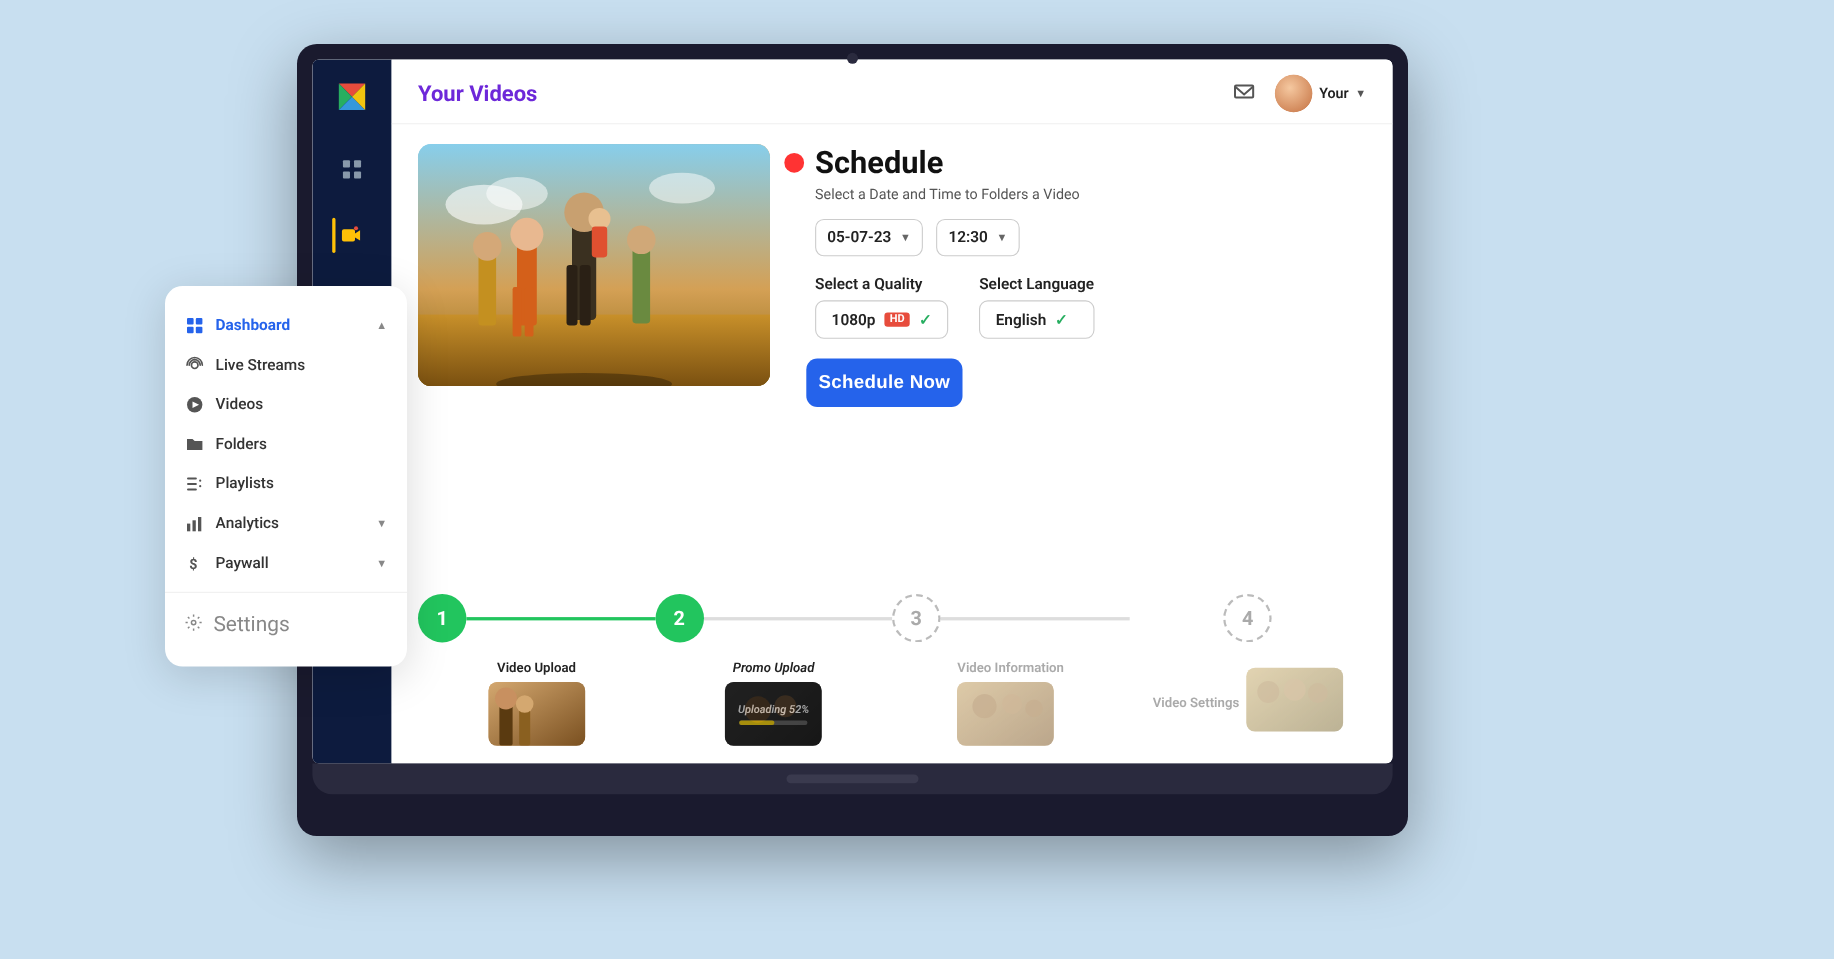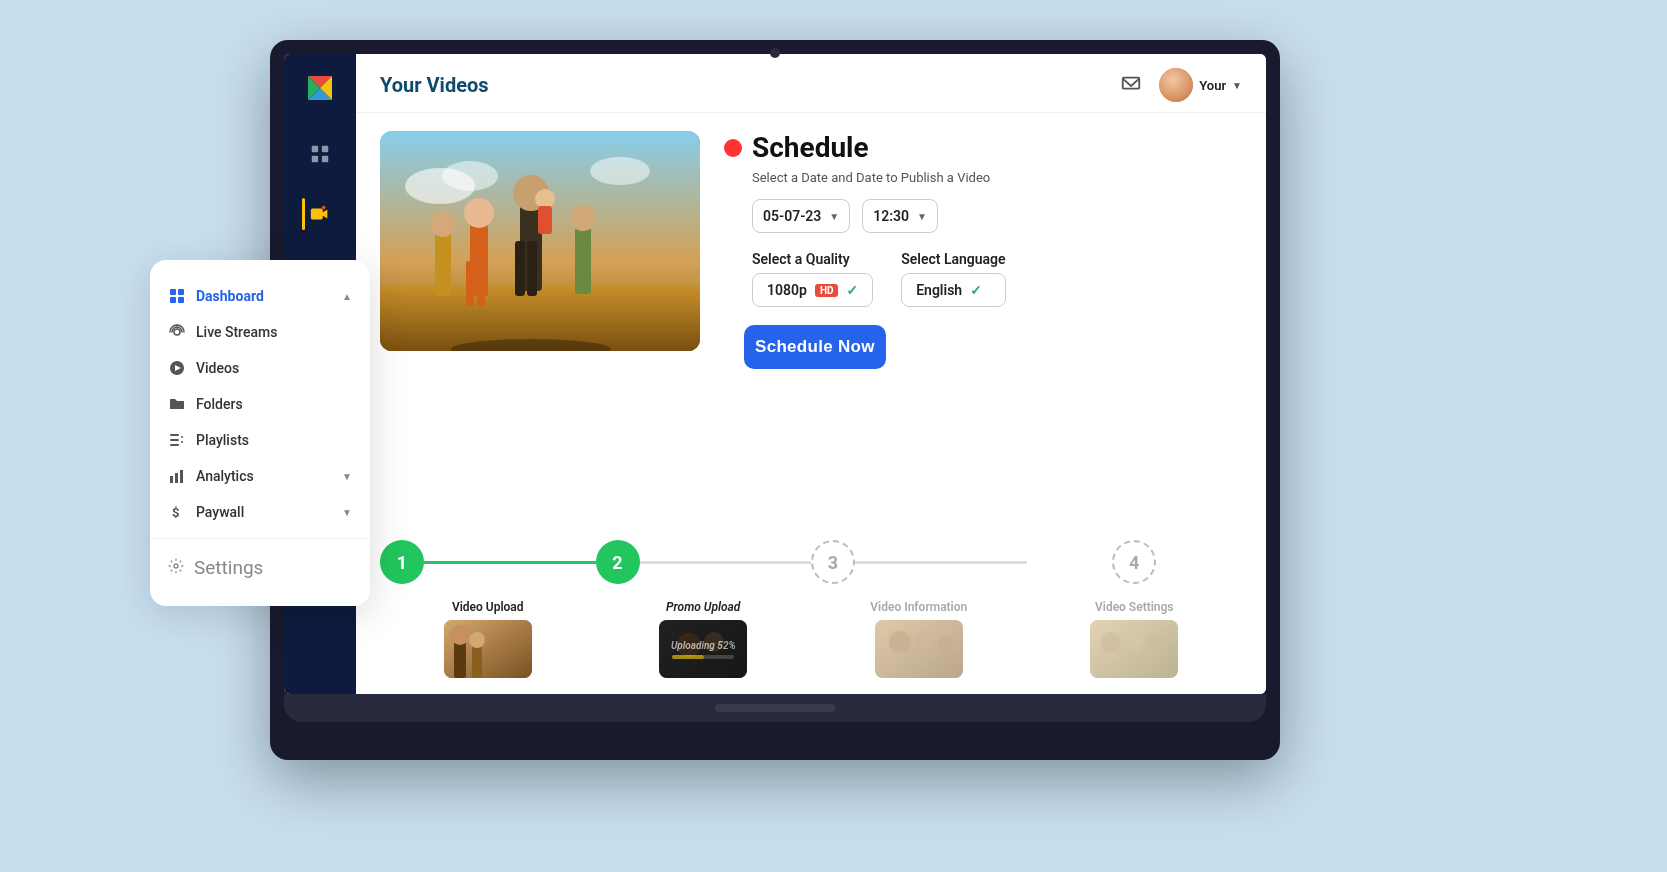--- a/index.html
+++ b/index.html
@@ -98,21 +98,21 @@
     .laptop-header {
       display: flex;
       align-items: center;
       justify-content: space-between;
       padding: 14px 24px 10px;
       border-bottom: 1px solid #f0f0f0;
     }
     .page-title {
       font-size: 20px;
       font-weight: 700;
-      color: #0c4a6e;
+      color: #6d28d9;
     }
     .header-right {
       display: flex;
       align-items: center;
       gap: 12px;
     }
     .notif-icon {
       width: 32px;
       height: 32px;
       display: flex;
@@ -150,21 +150,21 @@
     .chevron-down {
       font-size: 10px;
       color: #555;
     }
 
     
     .content-area {
       flex: 1;
       display: flex;
       padding: 18px 24px;
-      gap: 24px;
+      gap: 13px;
       overflow: hidden;
     }
 
     
     .video-thumb-section {
       flex-shrink: 0;
     }
     .main-video-thumb {
       width: 320px;
       height: 220px;
@@ -584,21 +584,21 @@
               <ellipse cx="151" cy="218" rx="80" ry="10" fill="rgba(0,0,0,0.3)"></ellipse>
             </svg>
           </div>
         </div>
 
         <div class="schedule-panel">
           <div class="schedule-header">
             <div class="rec-dot"></div>
             <span class="schedule-title">Schedule</span>
           </div>
-          <div class="schedule-subtitle">Select a Date and Date to Publish a Video</div>
+          <div class="schedule-subtitle">Select a Date and Time to Folders a Video</div>
 
           <div class="datetime-row">
             <div class="dropdown-box">
               <span>05-07-23</span>
               <span class="dd-arrow">▼</span>
             </div>
             <div class="dropdown-box">
               <span>12:30</span>
               <span class="dd-arrow">▼</span>
             </div>
@@ -699,40 +699,40 @@
                 </div>
                 <svg width="88" height="58" viewBox="0 0 88 58" style="position:absolute;top:0;left:0;opacity:0.4">
                   <rect width="88" height="58" fill="#222"></rect>
                   <circle cx="30" cy="25" r="12" fill="#5a3a1a"></circle>
                   <circle cx="55" cy="22" r="10" fill="#6a4a2a"></circle>
                 </svg>
               </div>
             </div>
           </div>
           <div class="step-thumb-item">
-            <div style="display:flex;flex-direction:column;align-items:center;gap:6px;">
+            <div style="display:flex;flex-direction:column;gap:6px;">
               <span class="step-label pending-lbl">Video Information</span>
               <div class="step-thumb thumb-3">
                 <svg width="88" height="58" viewBox="0 0 88 58" style="opacity:0.7">
                   <defs>
                       <linearGradient id="t3" x1="0" y1="0" x2="1" y2="1">
                         <stop offset="0%" stop-color="#c8a870"></stop>
                         <stop offset="100%" stop-color="#8a6840"></stop>
                       </linearGradient>
                     </defs>
                   <rect width="88" height="58" fill="url(#t3)"></rect>
                   <circle cx="25" cy="22" r="11" fill="#a07848"></circle>
                   <circle cx="50" cy="20" r="9" fill="#b08858"></circle>
                   <circle cx="70" cy="24" r="8" fill="#a07848"></circle>
                 </svg>
               </div>
             </div>
           </div>
           <div class="step-thumb-item">
-            <div style="display:flex;flex-direction:column;align-items:center;gap:6px;">
+            <div style="display:flex;flex-direction:row;align-items:center;gap:6px;">
               <span class="step-label pending-lbl">Video Settings</span>
               <div class="step-thumb thumb-4">
                 <svg width="88" height="58" viewBox="0 0 88 58" style="opacity:0.7">
                   <defs>
                       <linearGradient id="t4" x1="0" y1="0" x2="1" y2="1">
                         <stop offset="0%" stop-color="#d0b880"></stop>
                         <stop offset="100%" stop-color="#908050"></stop>
                       </linearGradient>
                     </defs>
                   <rect width="88" height="58" fill="url(#t4)"></rect>

